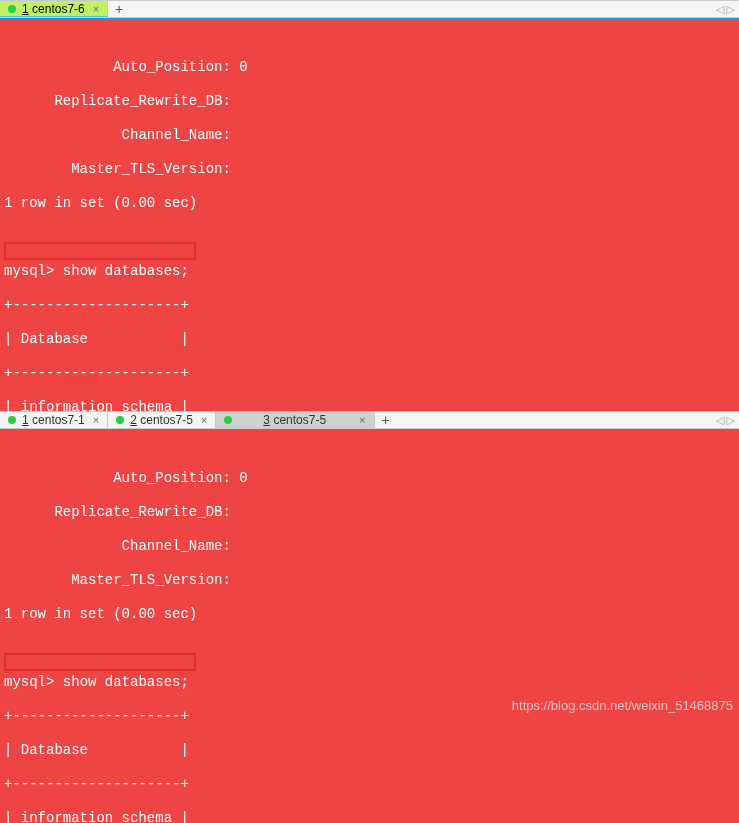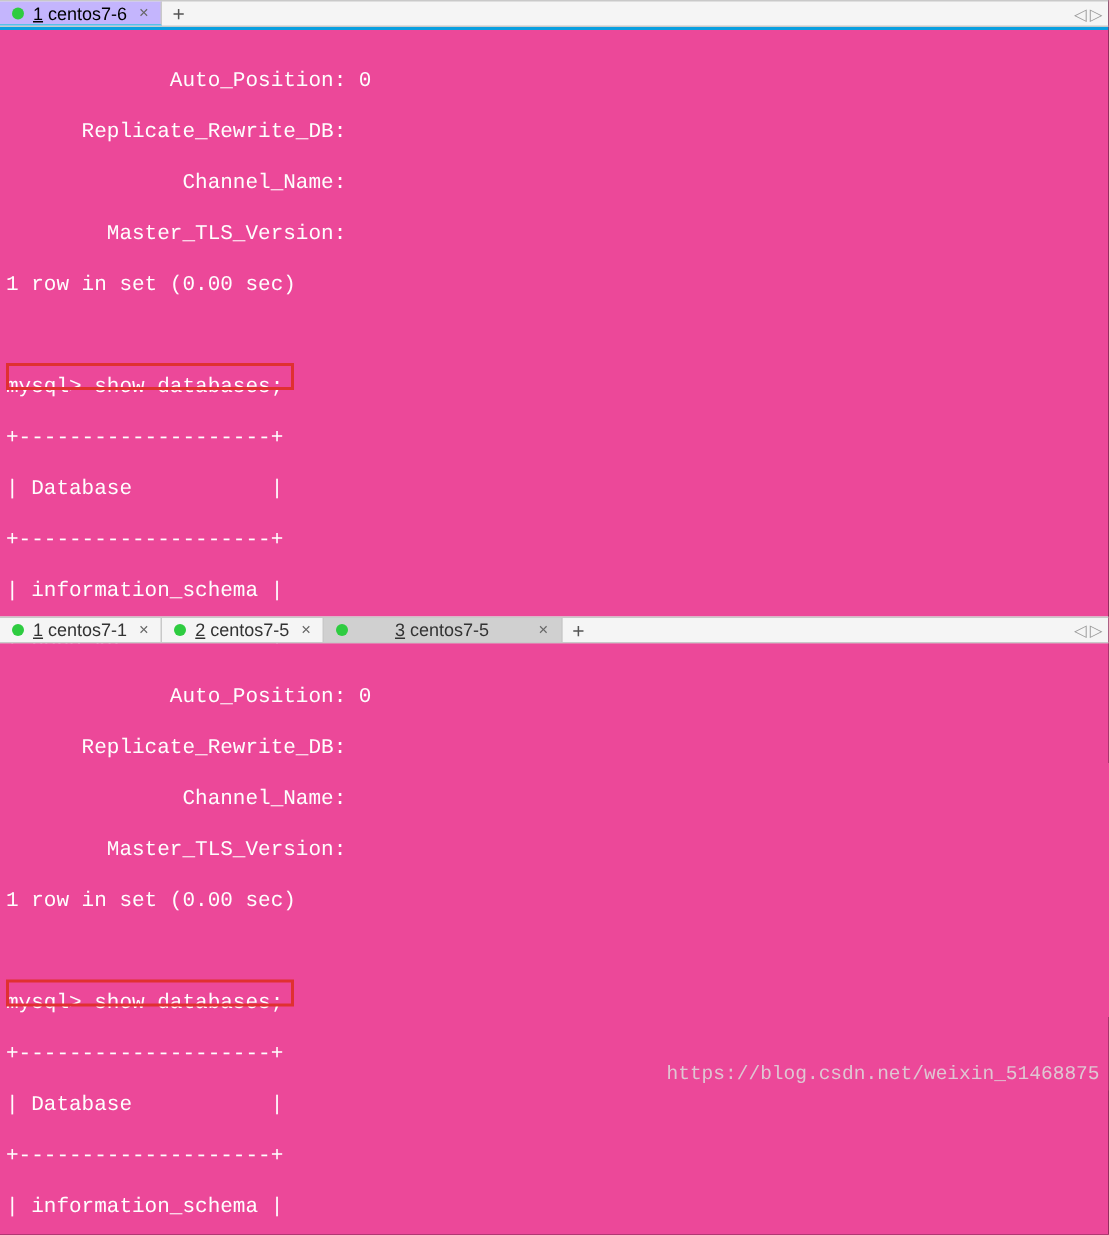--- a/index.html
+++ b/index.html
@@ -31,21 +31,21 @@
 }
 .tab {
   display: flex;
   align-items: center;
   padding: 0 8px;
   border-right: 1px solid #c9c9c9;
   gap: 6px;
   cursor: pointer;
 }
 .tab.active-blue {
-  background: #c4b5fd;
+  background: #bef264;
   color: #000;
   border-bottom: 1px solid #56c2e6;
 }
 .tab.active-gray {
   background: #d0d0d0;
   gap: 31px;
 }
 .tab .dot {
   width: 8px; height: 8px; border-radius: 50%;
   background: #2ecc40;
@@ -72,46 +72,46 @@
   top: 0;
   height: 100%;
   display: flex;
   align-items: center;
   gap: 2px;
   color: #999;
   font-size: 11px;
 }
 .terminal {
   flex: 1;
-  background: #ec4899;
+  background: #ef4444;
   color: #fefefe;
-  padding: 9px 4px 4px 4px;
+  padding: 22px 4px 4px 4px;
   white-space: pre;
   position: relative;
   border-top: 2px solid #0aa0e0;
 }
 .pane-bottom .terminal { border-top: 2px solid transparent; }
 .line { line-height: 18px; height: 18px; }
 .cursor-solid {
   display: inline-block;
   width: 9px; height: 16px;
   background: #00ff00;
   vertical-align: -2px;
 }
 .redbox {
   position: absolute;
   border: 2px solid #e03030;
   pointer-events: none;
 }
 .watermark {
   position: absolute;
   right: 6px;
-  bottom: 4px;
+  bottom: 14px;
   color: #ddd;
-  font-family: Liberation Mono, monospace;
+  font-family: Liberation Sans, sans-serif;
   font-size: 13px;
   opacity: 0.85;
 }
 </style>
 </head>
 <body>
 
 <div class="pane pane-top">
   <div class="tabbar">
     <div class="tab active-blue">

